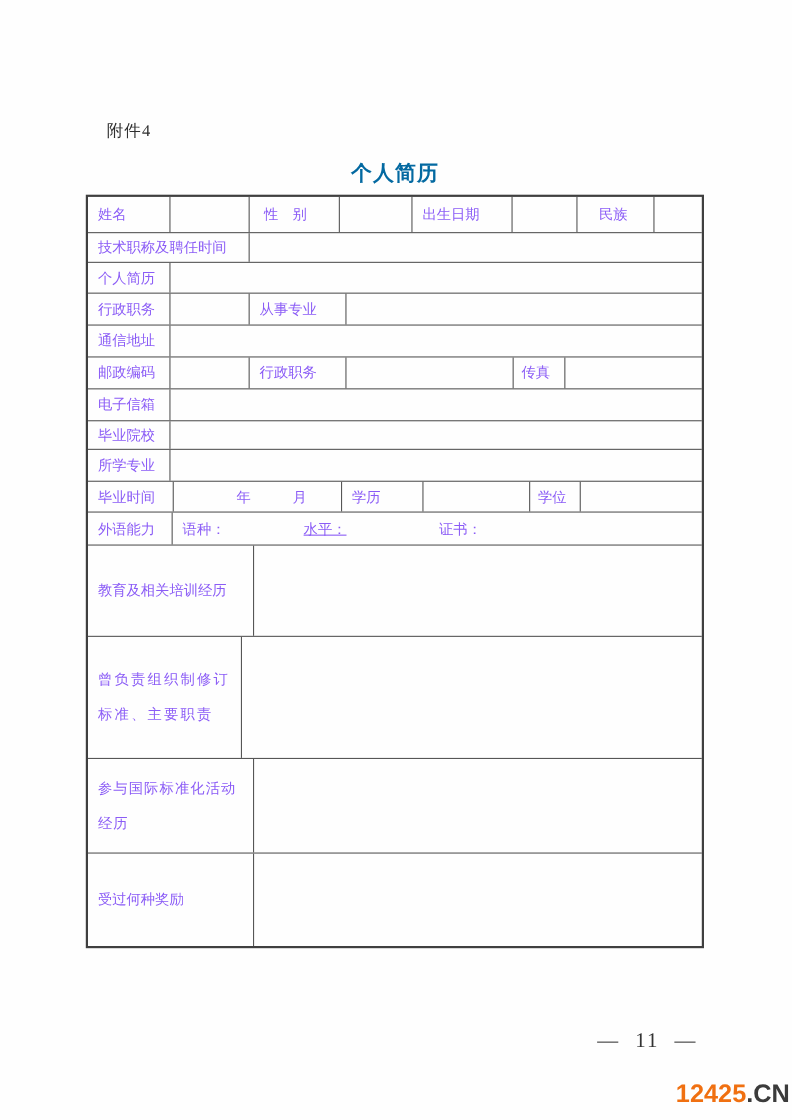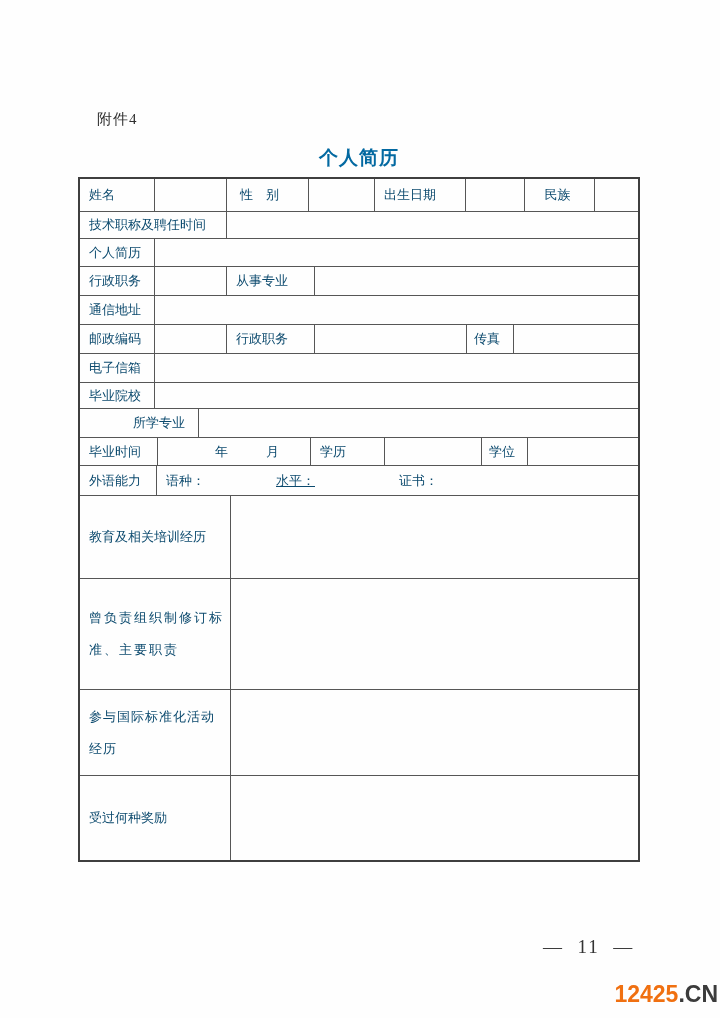--- a/index.html
+++ b/index.html
@@ -26,21 +26,21 @@
   .form-table {
     position: absolute; left: 78px; top: 177px; width: 562px;
     border: 2px solid #3f3f3f; background: #fefefe;
   }
   .row { display: flex; border-bottom: 1px solid #565656; }
   .row:last-child { border-bottom: none; }
   .c {
     border-right: 1px solid #565656;
     display: flex; align-items: center;
     padding-left: 9px; padding-right: 4px;
-    font-size: 13px; color: #0c4a6e;
+    font-size: 13px; color: #8b5cf6;
     overflow: hidden; flex: 0 0 auto;
   }
   .c.last { border-right: none; flex: 1 1 auto; }
   .c.blank { padding: 0; }
   .c.center { justify-content: center; padding-left: 0; }
 
   .ym-cell { justify-content: center; gap: 38px; padding-left: 30px; }
   .lang-cell span { display: inline-block; }
   .lang-span { width: 110px; }
   .level-span { width: 123px; text-decoration: underline; }
@@ -118,21 +118,21 @@
     <div class="row" style="height:29px;">
       <div class="c" style="width:75px;">电子信箱</div>
       <div class="c blank last"></div>
     </div>
 
     <div class="row" style="height:26px;">
       <div class="c" style="width:75px;">毕业院校</div>
       <div class="c blank last"></div>
     </div>
 
-    <div class="row" style="height:29px;padding-left:44px;">
+    <div class="row" style="height:29px;">
       <div class="c" style="width:75px;">所学专业</div>
       <div class="c blank last"></div>
     </div>
 
     <div class="row" style="height:28px;">
       <div class="c" style="width:78px;">毕业时间</div>
       <div class="c ym-cell" style="width:153px;">
         <span>年</span>
         <span>月</span>
       </div>
@@ -150,21 +150,21 @@
         <span>证书：</span>
       </div>
     </div>
 
     <div class="row" style="height:83px;">
       <div class="c" style="width:151px;">教育及相关培训经历</div>
       <div class="c blank last"></div>
     </div>
 
     <div class="row" style="height:111px;">
-      <div class="c wrap2" style="width:151px;">曾负责组织制修订标准、主要职责</div>
+      <div class="c wrap2" style="width:140px;">曾负责组织制修订标准、主要职责</div>
       <div class="c blank last"></div>
     </div>
 
     <div class="row" style="height:86px;gap:24px;">
       <div class="c wrap2 ls1" style="width:151px;">参与国际标准化活动经历</div>
       <div class="c blank last"></div>
     </div>
 
     <div class="row" style="height:84px;">
       <div class="c" style="width:151px;">受过何种奖励</div>

